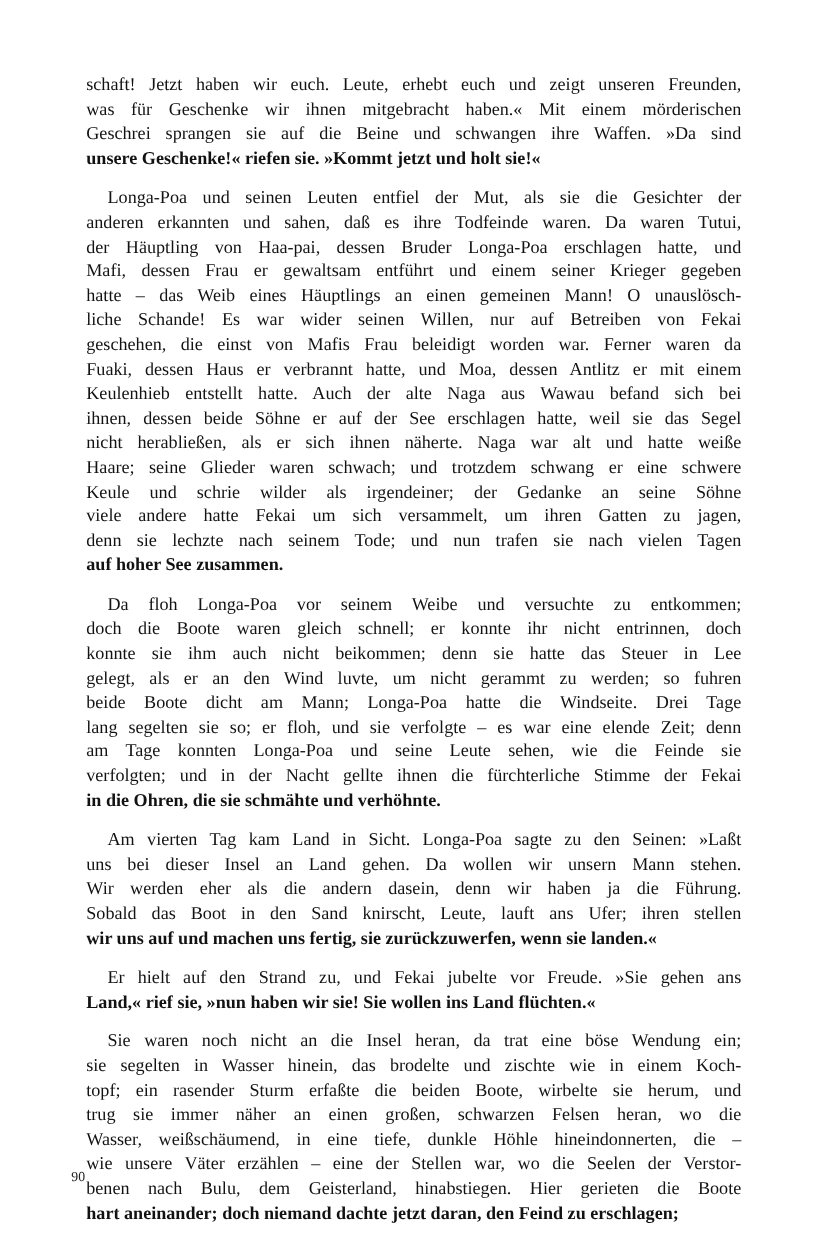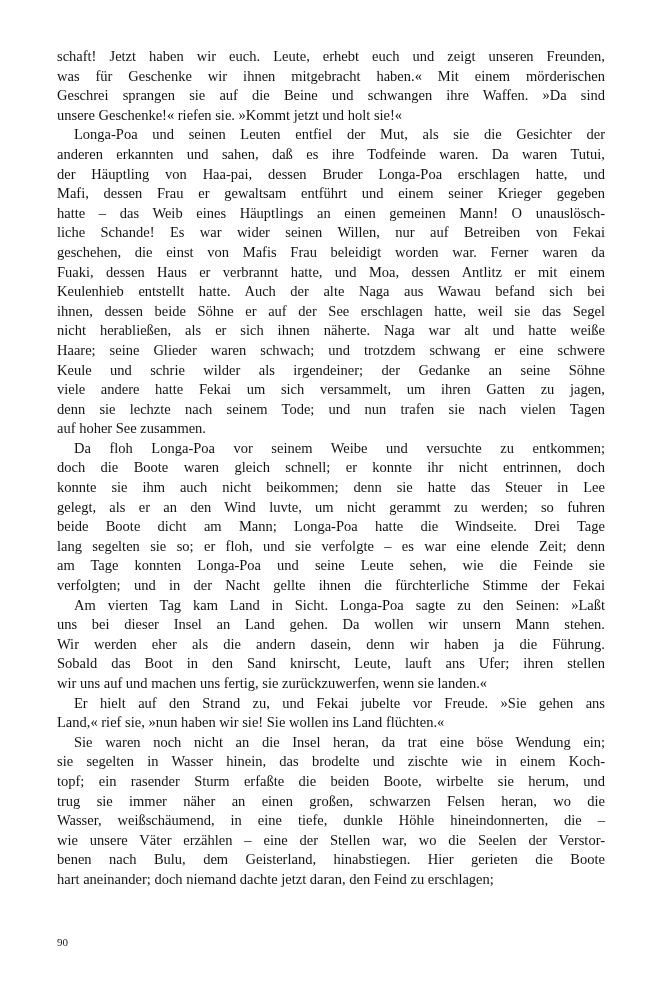--- a/index.html
+++ b/index.html
@@ -18,26 +18,26 @@
     background: #ffffff;
   }
   .text-block {
     position: absolute;
     left: 57px;
     top: 47px;
     width: 548px;
     font-size: 14.5px;
     line-height: 19.6px;
   }
-  .paragraph { margin: 0; padding: 0; }
+  .paragraph { margin: 12px; padding: 0; }
   .line {
     text-align: justify;
     text-align-last: justify;
   }
-  .line.last { text-align-last: left; }
+  .line.last { text-align-last: left; font-weight: bold; }
   .line.indent { text-indent: 17px; }
   .page-number {
     position: absolute;
     left: 57px;
     top: 936px;
     font-size: 11px;
     color: #222222;
   }
 </style>
 </head>
@@ -71,20 +71,21 @@
       </div>
       <div class="paragraph">
         <div class="line indent">Da floh Longa-Poa vor seinem Weibe und versuchte zu entkommen;</div>
         <div class="line">doch die Boote waren gleich schnell; er konnte ihr nicht entrinnen, doch</div>
         <div class="line">konnte sie ihm auch nicht beikommen; denn sie hatte das Steuer in Lee</div>
         <div class="line">gelegt, als er an den Wind luvte, um nicht gerammt zu werden; so fuhren</div>
         <div class="line">beide Boote dicht am Mann; Longa-Poa hatte die Windseite. Drei Tage</div>
         <div class="line">lang segelten sie so; er floh, und sie verfolgte – es war eine elende Zeit; denn</div>
         <div class="line">am Tage konnten Longa-Poa und seine Leute sehen, wie die Feinde sie</div>
         <div class="line">verfolgten; und in der Nacht gellte ihnen die fürchterliche Stimme der Fekai</div>
+        <div class="line last">in die Ohren, die sie schmähte und verhöhnte.</div>
       </div>
       <div class="paragraph">
         <div class="line indent">Am vierten Tag kam Land in Sicht. Longa-Poa sagte zu den Seinen: »Laßt</div>
         <div class="line">uns bei dieser Insel an Land gehen. Da wollen wir unsern Mann stehen.</div>
         <div class="line">Wir werden eher als die andern dasein, denn wir haben ja die Führung.</div>
         <div class="line">Sobald das Boot in den Sand knirscht, Leute, lauft ans Ufer; ihren stellen</div>
         <div class="line last">wir uns auf und machen uns fertig, sie zurückzuwerfen, wenn sie landen.«</div>
       </div>
       <div class="paragraph">
         <div class="line indent">Er hielt auf den Strand zu, und Fekai jubelte vor Freude. »Sie gehen ans</div>

